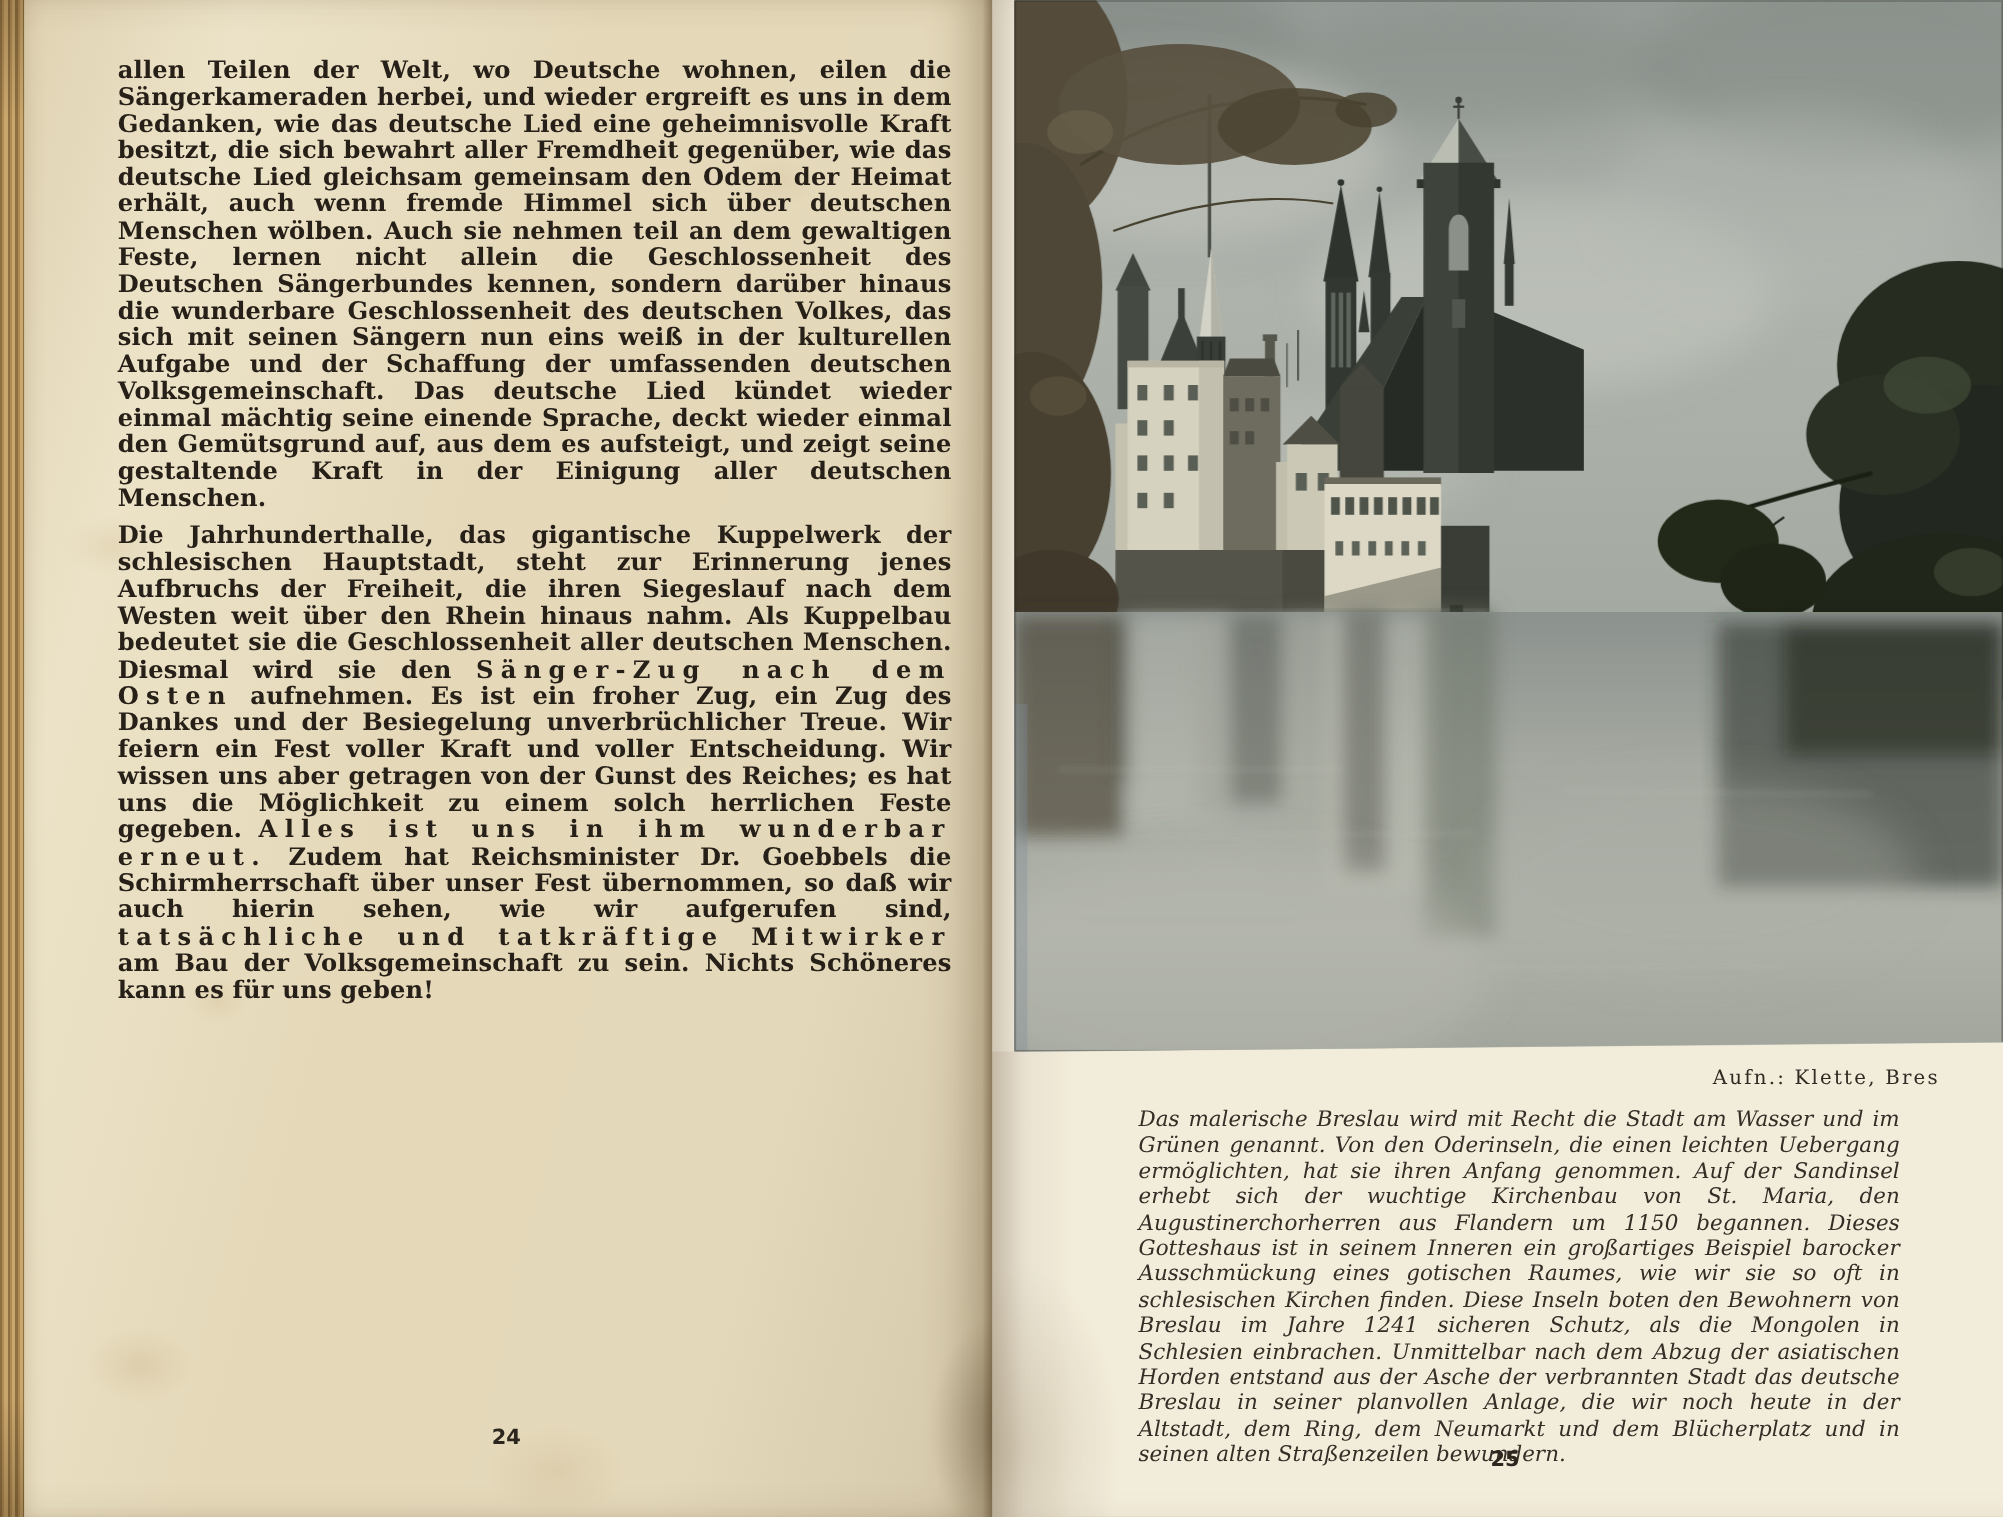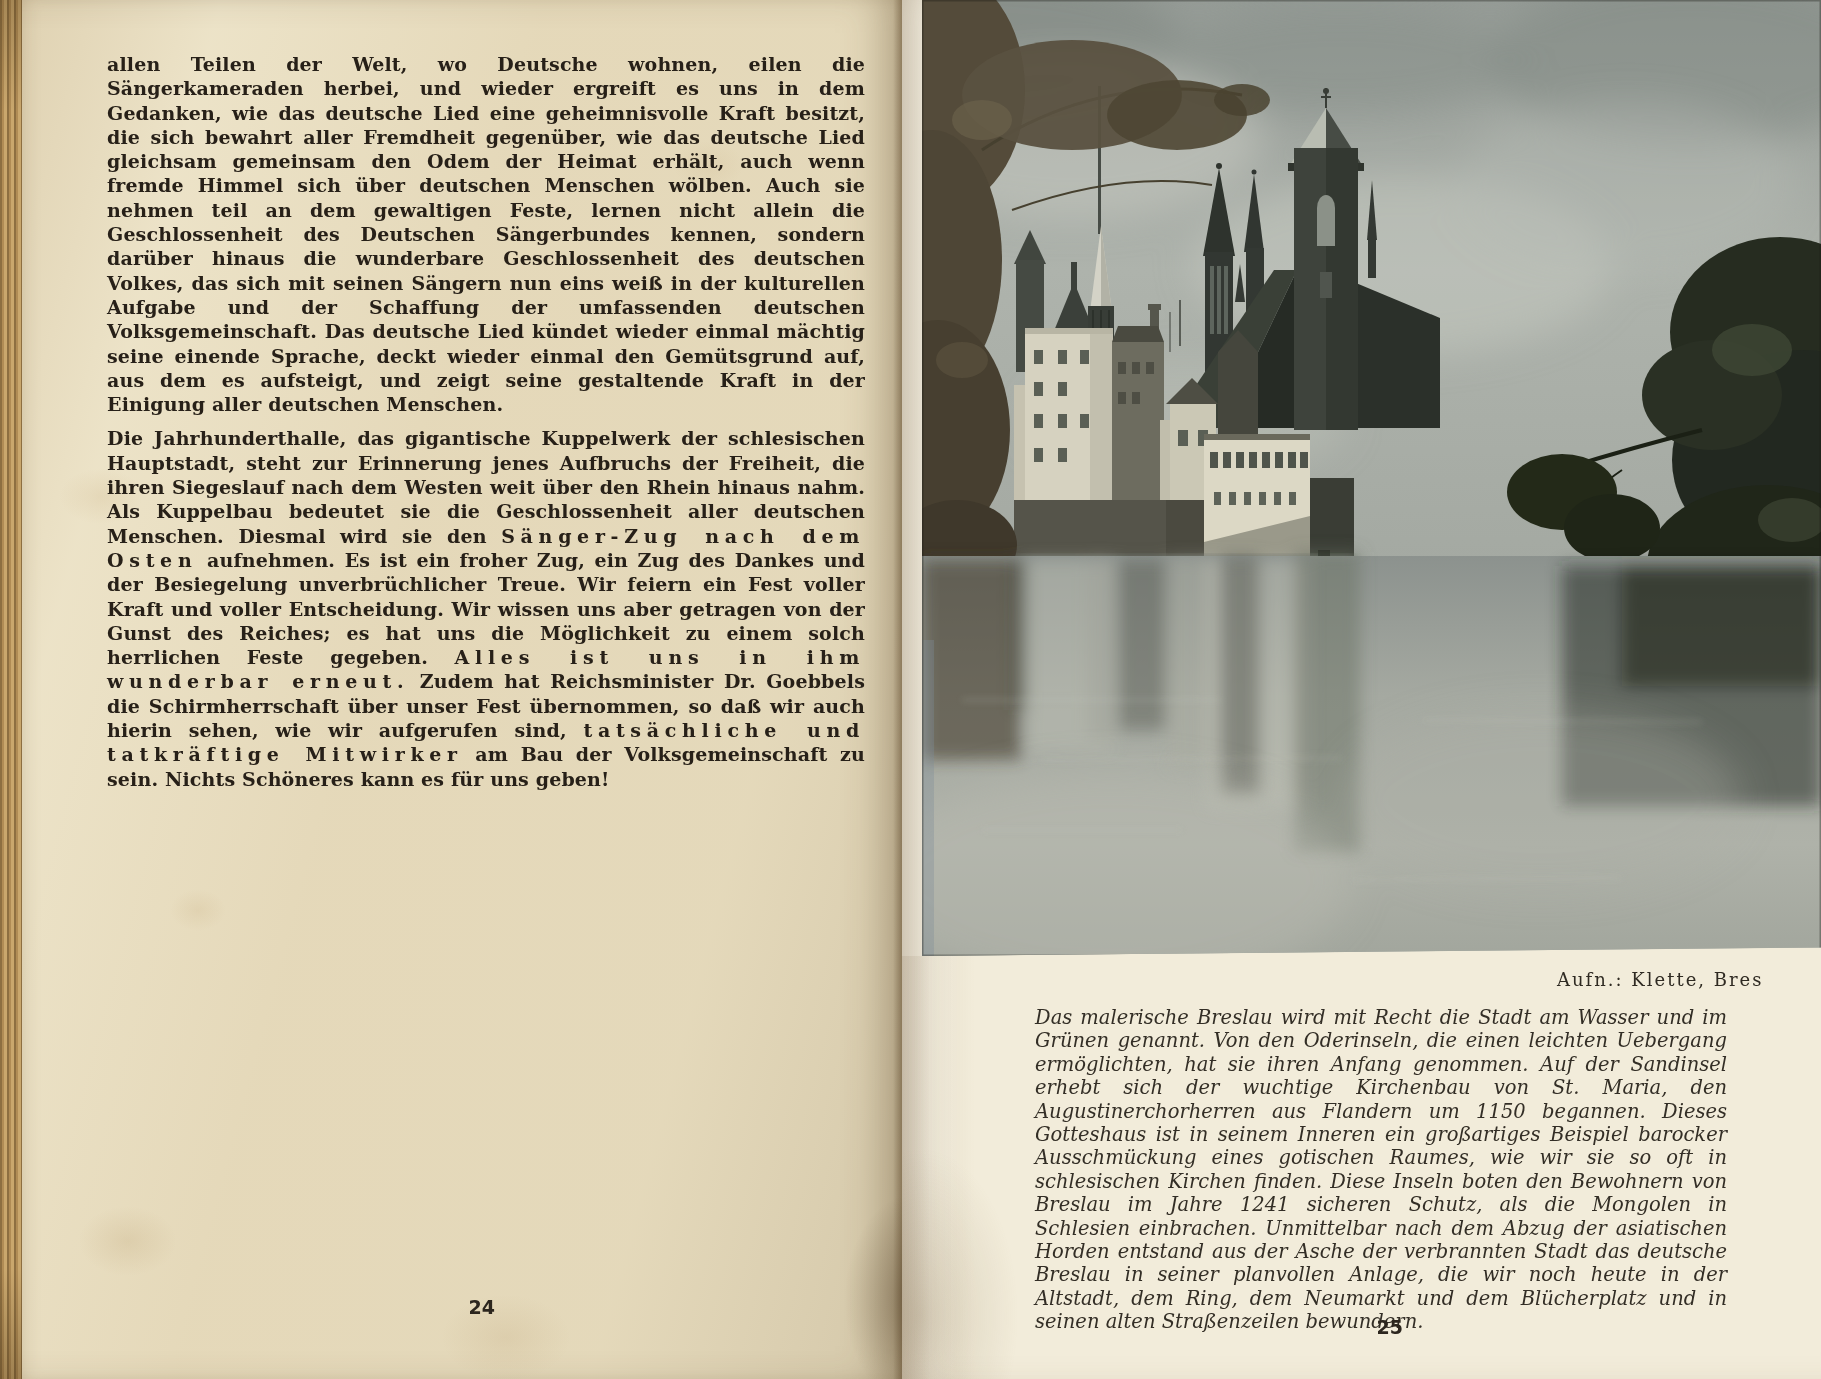--- a/index.html
+++ b/index.html
@@ -27,27 +27,27 @@
     position:absolute;inset:0;pointer-events:none;
     background:
       radial-gradient(60px 40px at 9% 36%, rgba(165,120,55,.10), rgba(165,120,55,0) 70%),
       radial-gradient(40px 30px at 20% 66%, rgba(160,115,50,.09), rgba(160,115,50,0) 70%),
       radial-gradient(70px 50px at 12% 90%, rgba(150,110,50,.12), rgba(150,110,50,0) 70%),
       radial-gradient(50px 35px at 78% 12%, rgba(160,120,60,.08), rgba(160,120,60,0) 70%),
       radial-gradient(90px 60px at 55% 97%, rgba(150,110,55,.10), rgba(150,110,55,0) 72%);
   }
   .body-text{
     position:absolute;left:85px;top:52px;width:758px;
-    font-size:19px;line-height:24.3px;font-weight:700;
+    font-size:22px;line-height:24.3px;font-weight:700;
     color:#272018;text-align:justify;letter-spacing:.15px;
   }
   .body-text p{margin:0 0 10px 0;}
   .sperr{letter-spacing:.30em;word-spacing:.15em;}
   .pagenum{
-    position:absolute;width:48px;text-align:right;
+    position:absolute;width:48px;text-align:left;
     font-family:"DejaVu Sans",sans-serif;font-size:19px;font-weight:700;color:#2c261e;
   }
   .pagenum-left{left:425px;top:1296px;}
   
   .gutter{
     position:absolute;left:893px;top:0;width:28px;height:100%;
     background:linear-gradient(90deg, rgba(90,65,35,0) 0%, rgba(82,58,28,.5) 42%, rgba(58,38,16,.78) 56%, rgba(130,100,60,.30) 72%, rgba(255,255,255,0) 100%);
   }
   .gutter-bottom-shadow{
     position:absolute;left:840px;top:1180px;width:160px;height:199px;

